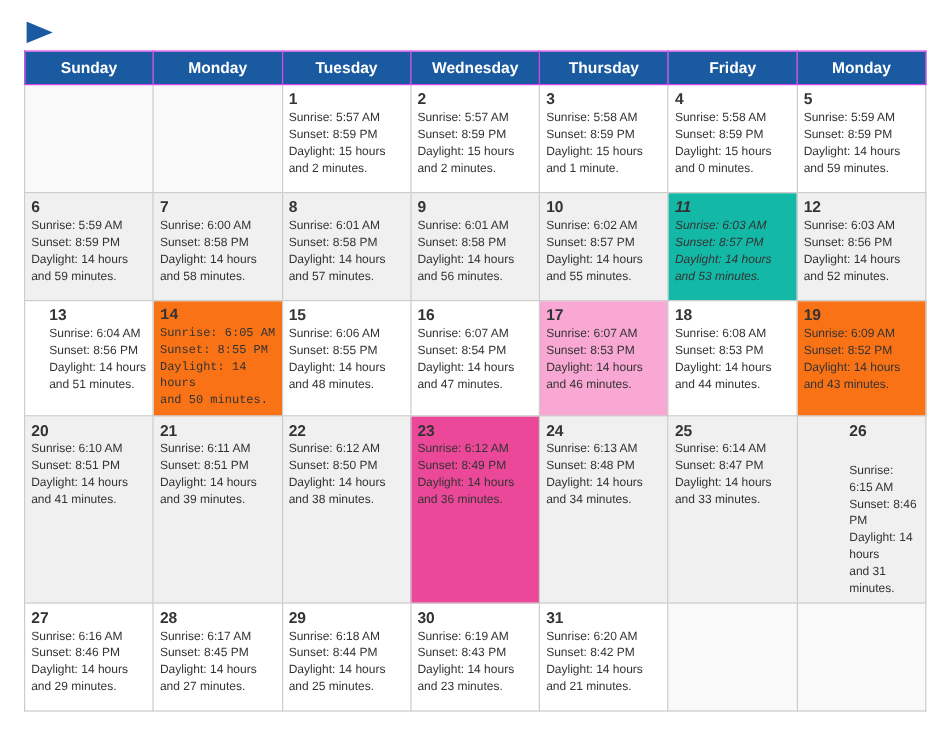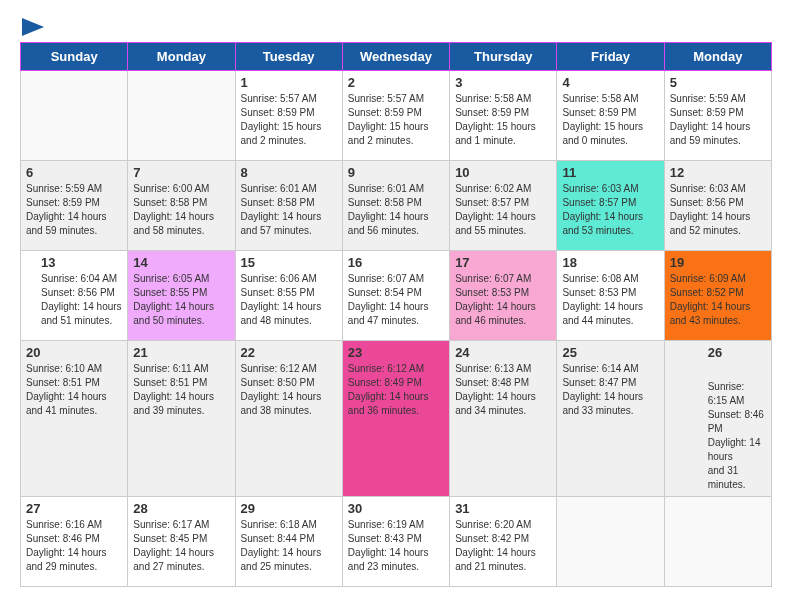--- a/index.html
+++ b/index.html
@@ -190,21 +190,21 @@
 Daylight: 14 hours
 and 56 minutes.</div>
         </td>
         <td style="background-color: rgb(240, 240, 240);">
           <span class="day-number">10</span>
           <div class="day-info" style="white-space: pre-line;">Sunrise: 6:02 AM
 Sunset: 8:57 PM
 Daylight: 14 hours
 and 55 minutes.</div>
         </td>
-        <td style="background-color: #5eead4;">
+        <td style="background-color: #14b8a6; font-style: italic;">
           <span class="day-number">11</span>
           <div class="day-info" style="white-space: pre-line;">Sunrise: 6:03 AM
 Sunset: 8:57 PM
 Daylight: 14 hours
 and 53 minutes.</div>
         </td>
         <td style="background-color: rgb(240, 240, 240);">
           <span class="day-number">12</span>
           <div class="day-info" style="white-space: pre-line;">Sunrise: 6:03 AM
 Sunset: 8:56 PM
@@ -213,21 +213,21 @@
         </td>
       </tr>
       <tr>
         <td style="background-color: rgb(255, 255, 255); padding-left: 20px;">
           <span class="day-number">13</span>
           <div class="day-info" style="white-space: pre-line;">Sunrise: 6:04 AM
 Sunset: 8:56 PM
 Daylight: 14 hours
 and 51 minutes.</div>
         </td>
-        <td style="background-color: #f0abfc;">
+        <td style="background-color: #f97316; font-family: Liberation Mono, monospace;">
           <span class="day-number">14</span>
           <div class="day-info" style="white-space: pre-line;">Sunrise: 6:05 AM
 Sunset: 8:55 PM
 Daylight: 14 hours
 and 50 minutes.</div>
         </td>
         <td style="background-color: rgb(255, 255, 255);">
           <span class="day-number">15</span>
           <div class="day-info" style="white-space: pre-line;">Sunrise: 6:06 AM
 Sunset: 8:55 PM

